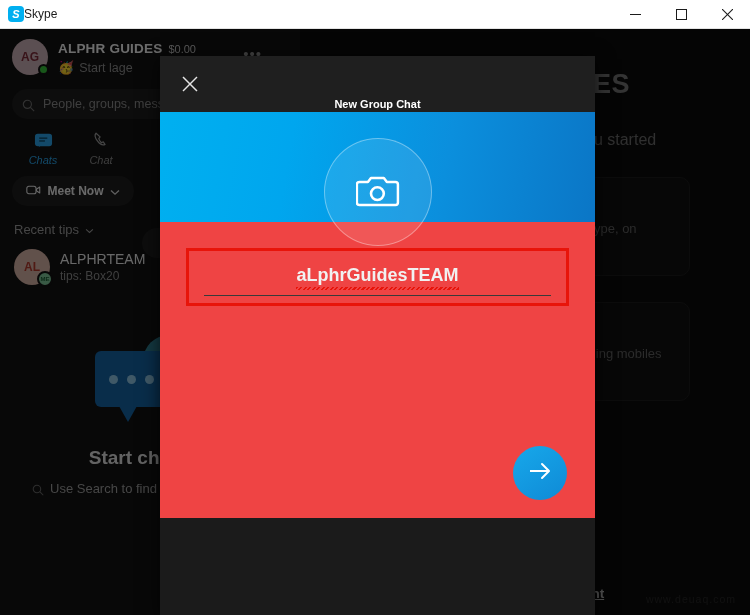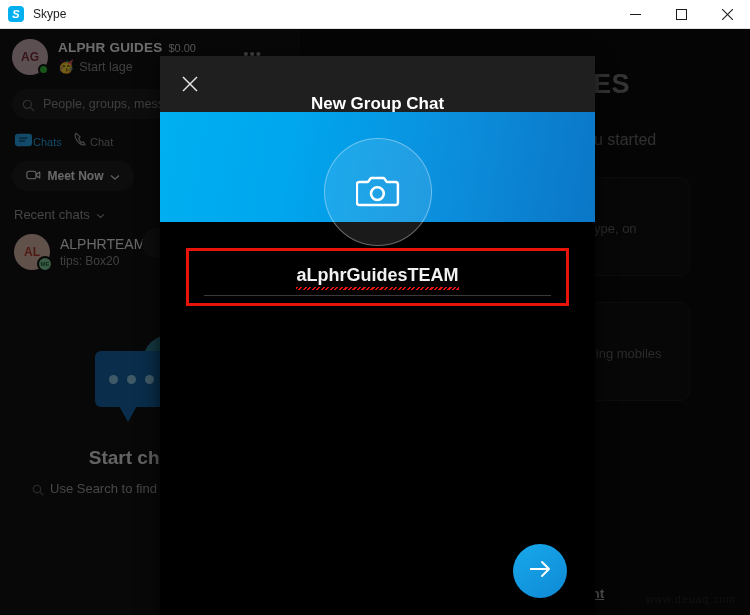--- a/index.html
+++ b/index.html
@@ -24,21 +24,21 @@
     border-bottom: 1px solid #e3e3e3;
   }
   .tb-logo {
     width: 16px; height: 16px; margin-left: 8px;
     background: #00AFF0; border-radius: 4px;
     color: #fff; font-size: 11px; font-weight: bold;
     display: flex; align-items: center; justify-content: center;
     font-style: italic;
   }
   .tb-title {
-    margin-left: 9px; font-size: 12px; color: #1b1b1b;
+    font-size: 12px; color: #1b1b1b;
   }
   .tb-spacer { flex: 1; }
   .tb-btn {
     width: 46px; height: 29px;
     display: flex; align-items: center; justify-content: center;
     color: #1b1b1b; font-size: 12px;
   }
   .tb-btn svg { display:block; }
 
   
@@ -48,21 +48,21 @@
     background: #0b0b0b;
   }
 
   
   .sidebar {
     position: absolute; top: 0; left: 0;
     width: 300px; height: 586px;
     background: #121212;
   }
   .profile {
-    display: flex; align-items: center;
+    display: flex; align-items: flex-end;
     padding: 10px 12px 4px 12px;
     position: relative;
   }
   .avatar-wrap { position: relative; width: 36px; height: 36px; margin-right: 10px;}
   .avatar {
     width: 36px; height: 36px; border-radius: 50%;
     background: #cbb0b6;
     color: #7c2b38; font-size: 12px; font-weight: bold;
     display: flex; align-items: center; justify-content: center;
   }
@@ -84,21 +84,21 @@
   .searchbar {
     margin: 10px 12px 0 12px;
     height: 30px; border-radius: 15px;
     background: #1d1d1d;
     display: flex; align-items: center; padding: 0 10px;
   }
   .search-ico { width: 13px; height: 13px; margin-right: 8px; opacity:.65;}
   .search-ph { font-size: 12.5px; color: #8b8b8b; }
 
   .navtabs { display: flex; padding: 10px 0 4px 14px; }
-  .navtab { width: 58px; display: flex; flex-direction: row; align-items: center; }
+  .navtab { width: 58px; display: flex; flex-direction: column; align-items: center; font-style: italic; }
   .navtab .ic { height: 22px; display:flex; align-items:center; justify-content:center;}
   .navtab .lb { font-size: 11px; margin-top: 3px; }
   .navtab.active .lb { color: #2aa3e8; }
   .navtab .lb { color: #8a8a8a; }
 
   .meetnow {
     margin: 6px 0 0 12px;
     height: 30px; width: 122px;
     border-radius: 16px; background: #1e1e1e;
     display: flex; align-items: center; justify-content: center;
@@ -211,38 +211,38 @@
     width: 435px; height: 560px;
     background: #1b1b1b;
     box-shadow: 0 3px 18px rgba(0,0,0,.7);
     overflow: hidden;
   }
   .modal-head {
     height: 56px; position: relative;
     display: flex; align-items: center; justify-content: center;
     background: #1f1f1f;
   }
-  .modal-title { font-size: 17px; font-weight: bold; color: #fff; margin-top: 40px; }
+  .modal-title { font-size: 11px; font-weight: bold; color: #fff; margin-top: 40px; }
   .modal-close {
     position: absolute; left: 20px; top: 18px;
     width: 20px; height: 20px; color: #e4e4e4;
   }
   .banner {
     height: 110px; position: relative;
     background: linear-gradient(100deg, #00b0f0 0%, #00a6ee 30%, #0b8fdd 65%, #0b76c6 100%);
   }
   .cam-circle {
     position: absolute; left: 50%; top: 26px; transform: translateX(-50%);
     width: 108px; height: 108px; border-radius: 50%;
     background: rgba(255,255,255,.10);
     border: 1px solid rgba(255,255,255,.35);
     display: flex; align-items: center; justify-content: center;
     z-index: 3;
   }
-  .modal-mid { background: #000000; height: 394px; position: relative; }
+  .modal-mid { background: #ef4444; height: 296px; position: relative; }
   .namebox {
     position: absolute; left: 26px; top: 26px;
     width: 383px; height: 58px;
     border: 3px solid #e8140a;
     display: flex; align-items: center; justify-content: center;
   }
   .nameinput {
     font-size: 18px; font-weight: bold; color: #f1f1f1;
     position: relative; padding-bottom: 2px;
     border-bottom: 1px dotted transparent;
@@ -353,21 +353,21 @@
         <span class="mtxt">Meet Now</span>
         <span>
           <svg width="10" height="7" viewBox="0 0 10 7">
               <polyline points="1,1.5 5,5.2 9,1.5" fill="none" stroke="#d4d4d4" stroke-width="1.3"></polyline>
             </svg>
         </span>
       </div>
       <div class="newchat-pill"></div>
 
       <div class="recent">
-        <span>Recent chats</span>
+        <span>Recent tips</span>
         <span>
           <svg width="9" height="6" viewBox="0 0 10 7">
               <polyline points="1,1.5 5,5.2 9,1.5" fill="none" stroke="#9b9b9b" stroke-width="1.2"></polyline>
             </svg>
         </span>
       </div>
 
       <div class="chatrow">
         <div class="chat-av-wrap">
           <div class="chat-av">AL</div>

